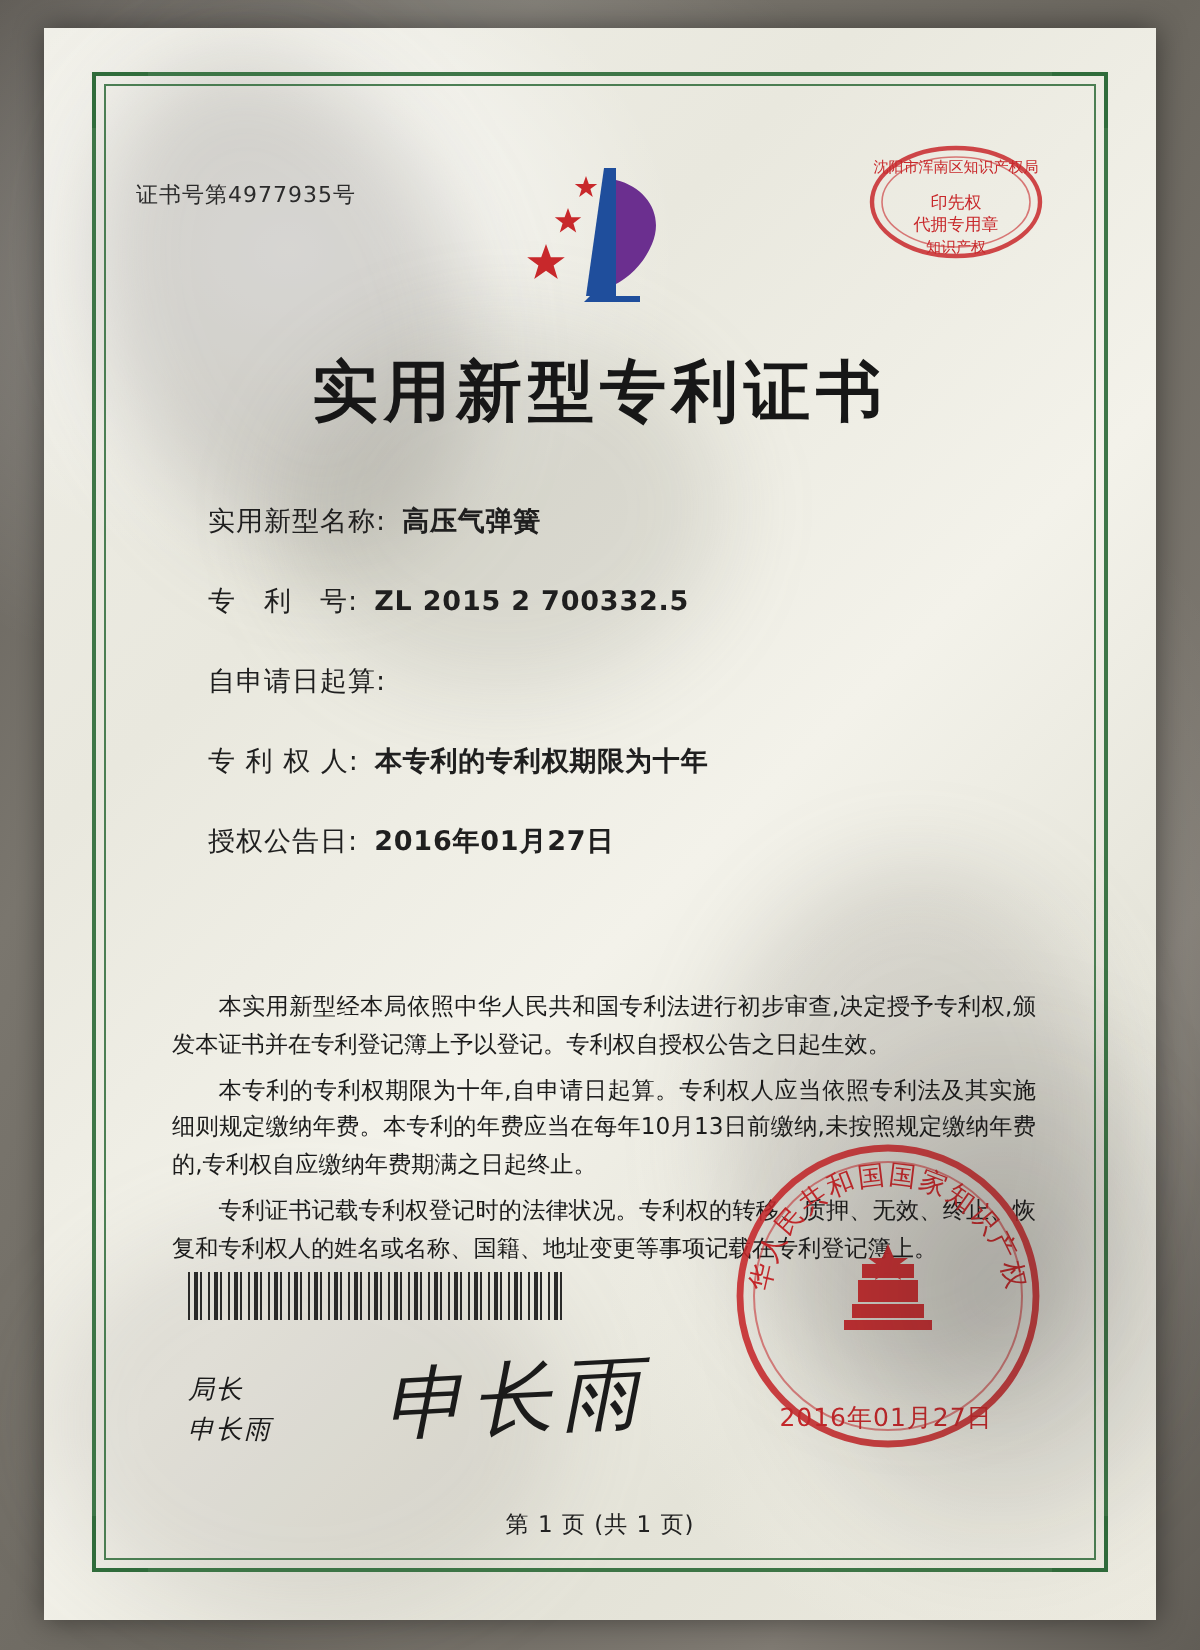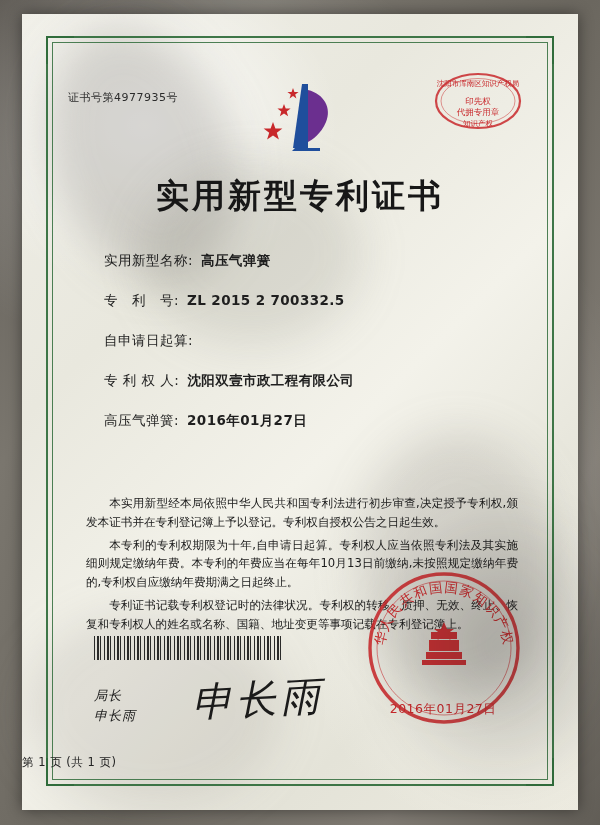--- a/index.html
+++ b/index.html
@@ -236,20 +236,21 @@
     font-size: 12.5px;
     color: #c8282b;
     letter-spacing: 0.5px;
   }
 
   
   #page-footer {
     position: absolute;
     left: 0; right: 0;
     bottom: 40px;
+    text-align: center;
     font-size: 11.5px;
     color: #222;
     letter-spacing: 0.5px;
   }
 </style>
 </head>
 <body>
 
 <div id="scan">
   <div id="sheet">
@@ -297,24 +298,24 @@
       </div>
       <div class="field">
         <span class="lab">专　利　号:</span>
         <span class="val">ZL 2015 2 700332.5</span>
       </div>
       <div class="field">
         <span class="lab">自申请日起算:</span>
       </div>
       <div class="field">
         <span class="lab">专 利 权 人:</span>
-        <span class="val">沈阳双壹市政工程有限公司</span>
-      </div>
-      <div class="field">
-        <span class="lab">高压气弹簧:</span>
+        <span class="val">本专利的专利权期限为十年</span>
+      </div>
+      <div class="field">
+        <span class="lab">授权公告日:</span>
         <span class="val">2016年01月27日</span>
       </div>
     </div>
 
     <div id="body-text">
       <p>本实用新型经本局依照中华人民共和国专利法进行初步审查,决定授予专利权,颁发本证书并在专利登记簿上予以登记。专利权自授权公告之日起生效。</p>
       <p>本专利的专利权期限为十年,自申请日起算。专利权人应当依照专利法及其实施细则规定缴纳年费。本专利的年费应当在每年10月13日前缴纳,未按照规定缴纳年费的,专利权自应缴纳年费期满之日起终止。</p>
       <p>专利证书记载专利权登记时的法律状况。专利权的转移、质押、无效、终止、恢复和专利权人的姓名或名称、国籍、地址变更等事项记载在专利登记簿上。</p>
     </div>
 

